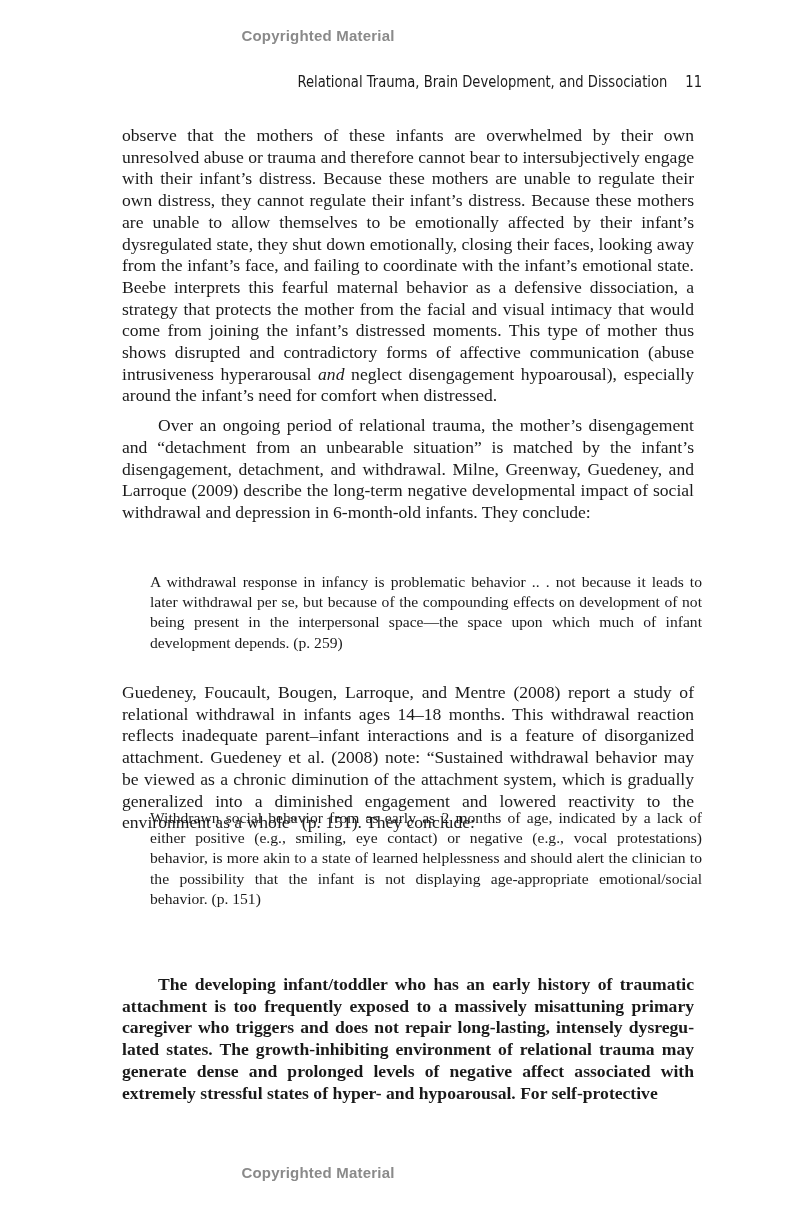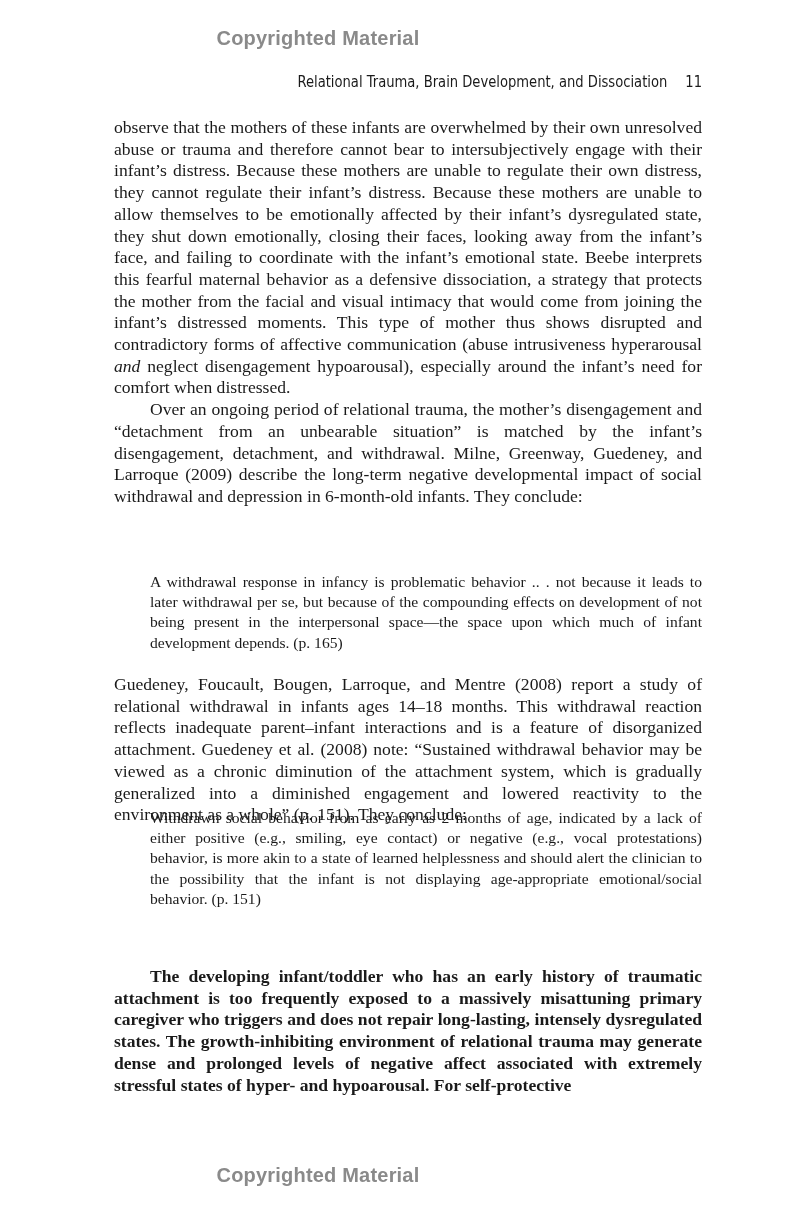--- a/index.html
+++ b/index.html
@@ -14,21 +14,21 @@
       overflow: hidden;
       color: #1a1a1a;
     }
     .watermark {
       position: absolute;
       left: 0;
       width: 636px;
       text-align: center;
       font-family: "Liberation Sans", "DejaVu Sans", sans-serif;
       font-weight: bold;
-      font-size: 20px;
+      font-size: 15px;
       color: #8a8a8a;
       letter-spacing: 0.2px;
     }
     .watermark.top { top: 27px; }
     .watermark.bottom { top: 1164px; }
 
     .running-head {
       position: absolute;
       top: 72px;
       left: 114px;
@@ -50,21 +50,21 @@
       position: absolute;
       left: 114px;
       width: 588px;
       font-family: "Liberation Serif", "DejaVu Serif", serif;
       font-size: 17.6px;
       line-height: 21.7px;
       text-align: justify;
       hyphens: manual;
     }
     .text-block p {
-      margin: 0;
+      margin: 8px;
     }
     .text-block p.indent {
       text-indent: 36px;
     }
     .block-quote {
       position: absolute;
       left: 150px;
       width: 552px;
       font-family: "Liberation Serif", "DejaVu Serif", serif;
       font-size: 15.6px;
@@ -83,21 +83,21 @@
   <span>Relational Trauma, Brain Development, and Dissociation</span>
   <span class="page-number">11</span>
 </div>
 
 <div class="text-block" style="top:117px;">
   <p><span>observe that the mothers of these infants are overwhelmed by their own unresolved abuse or trauma and therefore cannot bear to intersubjectively engage with their infant’s distress. Because these mothers are unable to regulate their own distress, they cannot regulate their infant’s distress. Because these mothers are unable to allow themselves to be emotionally affected by their infant’s dysregulated state, they shut down emotionally, closing their faces, looking away from the infant’s face, and failing to coordinate with the infant’s emotional state. Beebe interprets this fearful maternal behavior as a defensive dissociation, a strategy that protects the mother from the facial and visual intimacy that would come from joining the infant’s distressed moments. This type of mother thus shows disrupted and contradictory forms of affective communication (abuse intrusiveness hyperarousal </span><em>and</em><span> neglect disengagement hypoarousal), especially around the infant’s need for comfort when distressed.</span></p>
   <p class="indent">Over an ongoing period of relational trauma, the mother’s disengage­ment and “detachment from an unbearable situation” is matched by the infant’s disengagement, detachment, and withdrawal. Milne, Greenway, Guedeney, and Larroque (2009) describe the long-term negative develop­mental impact of social withdrawal and depression in 6-month-old infants. They conclude:</p>
 </div>
 
 <div class="block-quote" style="top:572px;">
-  <p>A withdrawal response in infancy is problematic behavior .. . not because it leads to later withdrawal per se, but because of the compounding effects on development of not being present in the interpersonal space—the space upon which much of infant development depends. (p. 165)</p>
+  <p>A withdrawal response in infancy is problematic behavior .. . not because it leads to later withdrawal per se, but because of the compounding effects on development of not being present in the interpersonal space—the space upon which much of infant development depends. (p. 259)</p>
 </div>
 
 <div class="text-block" style="top:674px;">
   <p>Guedeney, Foucault, Bougen, Larroque, and Mentre (2008) report a study of relational withdrawal in infants ages 14–18 months. This withdrawal reaction reflects inadequate parent–infant interactions and is a feature of disorganized attachment. Guedeney et al. (2008) note: “Sustained with­drawal behavior may be viewed as a chronic diminution of the attachment system, which is gradually generalized into a diminished engagement and lowered reactivity to the environment as a whole” (p. 151). They conclude:</p>
 </div>
 
 <div class="block-quote" style="top:808px;">
   <p>Withdrawn social behavior from as early as 2 months of age, indicated by a lack of either positive (e.g., smiling, eye contact) or negative (e.g., vocal protestations) behavior, is more akin to a state of learned helplessness and should alert the clinician to the possibility that the infant is not displaying age-appropriate emotional/social behavior. (p. 151)</p>
 </div>
 

